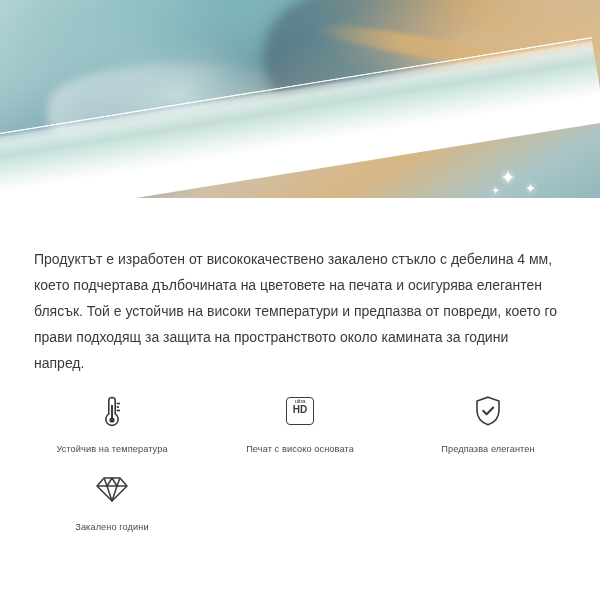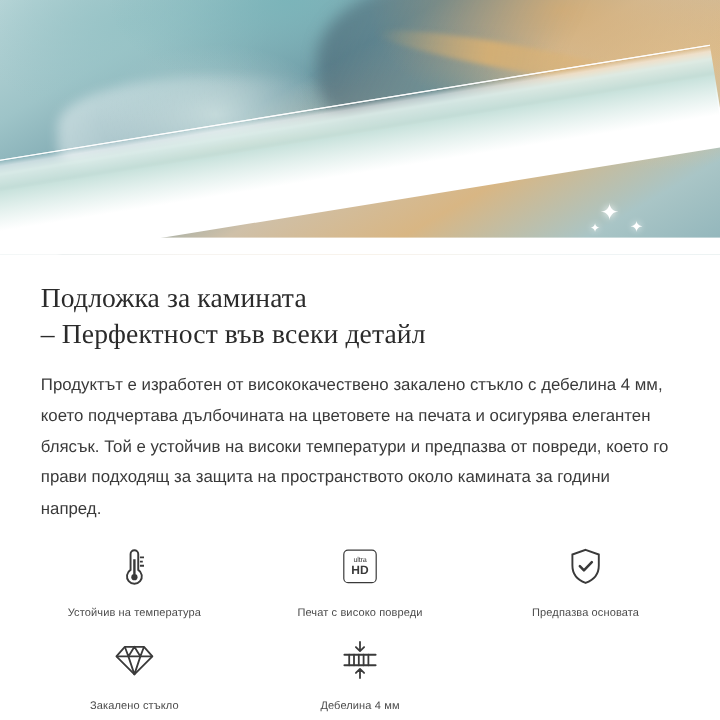--- a/index.html
+++ b/index.html
@@ -164,21 +164,20 @@
     letter-spacing: 0.1px;
   }
   svg { display: block; }
   .hdbox {
     width: 28px; height: 28px;
     border: 1.6px solid #3a3a3a;
     border-radius: 4px;
     display: flex;
     flex-direction: column;
     align-items: center;
-    justify-content: center;
     line-height: 1;
   }
   .hdbox .t1 { font-size: 6px; color: #3a3a3a; letter-spacing: -0.2px; }
   .hdbox .t2 { font-size: 10px; font-weight: bold; color: #3a3a3a; margin-top: 1px; }
 </style>
 </head>
 <body>
 
 <div class="page">
 
@@ -190,24 +189,20 @@
     <div class="hero-gold2"></div>
     <div class="glass-edge"></div>
     <div class="glass-edge2"></div>
     <div class="hero-white-bottom"></div>
     <span class="sparkle s1">✦</span>
     <span class="sparkle s2">✦</span>
     <span class="sparkle s3">✦</span>
   </div>
 
   <div class="content">
-    <h1 class="headline">
-      <span class="l1">Подложка за камината</span>
-      <span class="l2">– Перфектност във всеки детайл</span>
-    </h1>
     <p class="body">Продуктът е изработен от висококачествено закалено стъкло с дебелина 4 мм, което подчертава дълбочината на цветовете на печата и осигурява елегантен блясък. Той е устойчив на високи температури и предпазва от повреди, което го прави подходящ за защита на пространството около камината за години напред.</p>
   </div>
 
   <div class="features">
 
     <div class="feature">
       <div class="ico">
         <svg width="26" height="36" viewBox="0 0 26 36" fill="none" stroke="#3a3a3a" stroke-width="1.6">
           <path d="M13 4.5a3.2 3.2 0 0 1 3.2 3.2v13.2a6.2 6.2 0 1 1-6.4 0V7.7A3.2 3.2 0 0 1 13 4.5z"></path>
           <circle cx="13" cy="27" r="2.6" fill="#3a3a3a" stroke="none"></circle>
@@ -220,57 +215,41 @@
       <div class="cap">Устойчив на температура</div>
     </div>
 
     <div class="feature">
       <div class="ico">
         <div class="hdbox">
           <span class="t1">ultra</span>
           <span class="t2">HD</span>
         </div>
       </div>
-      <div class="cap">Печат с високо повреди</div>
+      <div class="cap">Печат с високо основата</div>
     </div>
 
     <div class="feature">
       <div class="ico">
         <svg width="30" height="34" viewBox="0 0 30 34" fill="none" stroke="#3a3a3a" stroke-width="1.6">
           <path d="M15 3.2 26 7.1v9.1c0 7.1-4.6 12.2-11 14.6-6.4-2.4-11-7.5-11-14.6V7.1L15 3.2z"></path>
           <path d="M10.2 16.8l3.4 3.5 6.6-6.8" stroke-width="2.1" stroke-linecap="round" stroke-linejoin="round"></path>
         </svg>
       </div>
-      <div class="cap">Предпазва основата</div>
+      <div class="cap">Предпазва елегантен</div>
     </div>
 
     <div class="feature">
       <div class="ico">
         <svg width="34" height="30" viewBox="0 0 34 30" fill="none" stroke="#3a3a3a" stroke-width="1.5" stroke-linejoin="round">
           <path d="M9 4h16l7 8-15 15L2 12l7-8z"></path>
           <path d="M2 12h30"></path>
           <path d="M9 4l3 8 5-8 5 8 3-8"></path>
           <path d="M12 12l5 15 5-15"></path>
         </svg>
       </div>
-      <div class="cap">Закалено стъкло</div>
-    </div>
-
-
-    <div class="feature">
-      <div class="ico">
-        <svg width="34" height="34" viewBox="0 0 34 34" fill="none" stroke="#3a3a3a" stroke-width="1.5" stroke-linecap="round" stroke-linejoin="round">
-          <path d="M17 2v7M13.6 6.2 17 9.6l3.4-3.4"></path>
-          <line x1="4" y1="12.6" x2="30" y2="12.6" stroke-width="1.6"></line>
-          <line x1="4" y1="21.4" x2="30" y2="21.4" stroke-width="1.6"></line>
-          <line x1="8" y1="12.6" x2="8" y2="21.4"></line>
-          <line x1="12" y1="12.6" x2="12" y2="21.4"></line>
-          <line x1="16" y1="12.6" x2="16" y2="21.4"></line>
-          <line x1="20" y1="12.6" x2="20" y2="21.4"></line>
-          <line x1="24" y1="12.6" x2="24" y2="21.4"></line>
-          <path d="M17 32v-7M13.6 27.8 17 24.4l3.4 3.4"></path>
-        </svg>
-      </div>
-      <div class="cap">Дебелина 4 мм</div>
-    </div>
+      <div class="cap">Закалено години</div>
+    </div>
+
+
 
   </div>
 </div>
 
 </body></html>

